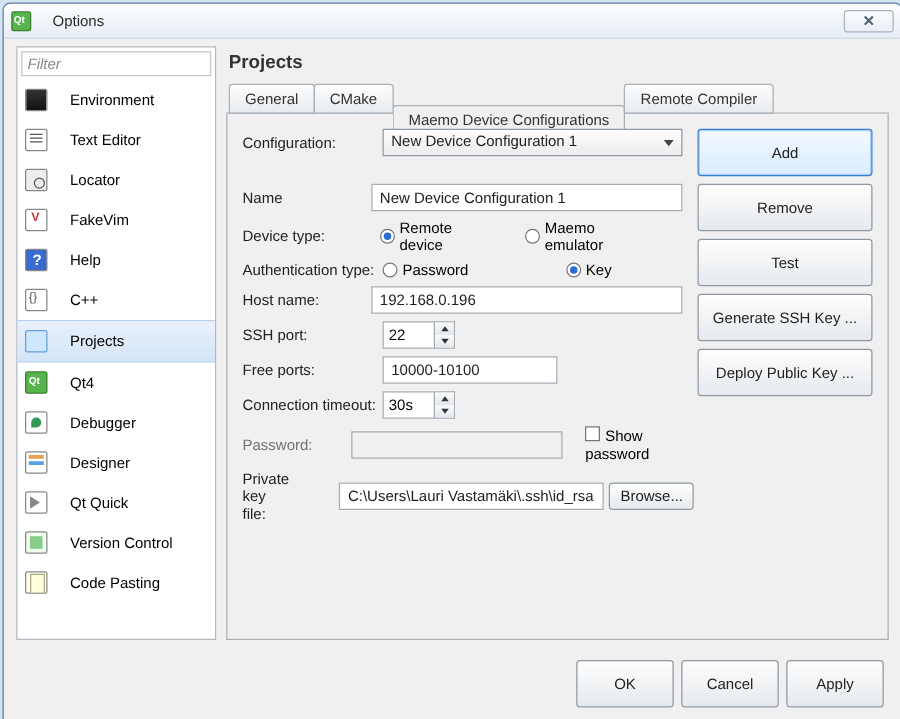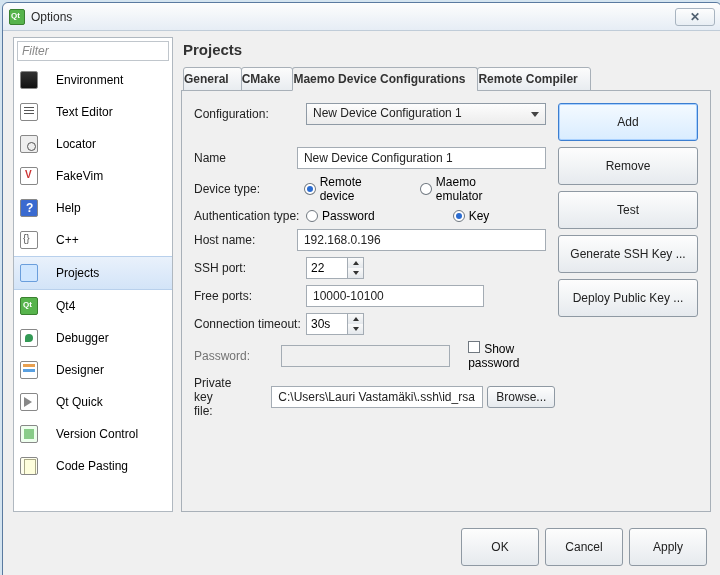--- a/index.html
+++ b/index.html
@@ -1,21 +1,21 @@
 <!DOCTYPE html>
 <html><head>
 <meta charset="utf-8">
 <style>
 * { box-sizing: border-box; font-family: "Segoe UI", Tahoma, sans-serif; font-size: 12px; }
 body { margin: 0; background: #d4e4f0; padding: 2px; }
 .window { width: 720px; height: 575px; background: #f0f0f0; border: 1px solid #5a7aa0; border-radius: 6px 6px 0 0; position: relative; display: flex; flex-direction: column; }
 .titlebar { height: 28px; background: linear-gradient(#fdfdfd,#e6edf5); border-bottom: 1px solid #c0ccd8; display: flex; align-items: center; padding: 0 6px; border-radius: 6px 6px 0 0; }
 .titlebar .icon { width: 16px; height: 16px; background: #57b44c; border: 1px solid #3a8030; margin-right: 6px; border-radius: 2px; position: relative; }
 .titlebar .icon::after { content:"Qt"; color:#fff; font-size:8px; font-weight:bold; position:absolute; left:1px; top:1px; }
-.titlebar .title { flex: 1; color: #2a2a2a; }
+.titlebar .title { flex: 1; color: #2a2a2a; margin-left: 11px; }
 .titlebar .close { width: 40px; height: 18px; border: 1px solid #a8b4c0; border-radius: 3px; background: linear-gradient(#fdfdfd,#e8eef4); display:flex; align-items:center; justify-content:center; color:#506070; font-weight:bold; }
 .body { flex:1; display:flex; padding: 6px 10px 8px 10px; gap: 8px; min-height:0; }
 .sidebar { width: 160px; display:flex; flex-direction:column; border:1px solid #b0b8c0; background:#fff; }
 .filter { height: 20px; margin: 3px; border: 1px solid #c0c6cc; background:#fff; padding: 2px 4px; color:#888; font-style: italic; }
 .catlist { flex:1; overflow:hidden; }
 .catitem { display:flex; align-items:center; gap:18px; padding: 7px 6px; cursor:default; }
 .catitem.selected { background: linear-gradient(#e9f1fb,#d3e4f8); border-top:1px solid #b8d0ec; border-bottom:1px solid #b8d0ec; }
 .caticon { width:18px; height:18px; display:inline-block; border:1px solid #888; border-radius:2px; background:#fff; position:relative; overflow:hidden; }
 .ci-env { background:linear-gradient(#333,#111); }
 .ci-text { background:#fff; }
@@ -27,22 +27,22 @@
 .ci-proj {background:#cfe6ff;border-color:#6a9edc;}
 .ci-qt4 {background:#57b44c;border-color:#3a8030;} .ci-qt4::after{content:"Qt";color:#fff;font-size:8px;font-weight:bold;position:absolute;left:2px;top:2px;}
 .ci-dbg {background:#fff;} .ci-dbg::after{content:"";position:absolute;left:4px;top:4px;width:8px;height:8px;background:#395;border-radius:50% 50% 50% 0;}
 .ci-des {background:#fff;} .ci-des::after{content:"";position:absolute;left:2px;top:2px;width:12px;height:3px;background:#e8a050;box-shadow:0 5px #5aa0e0;}
 .ci-quick {background:#fff;} .ci-quick::after{content:"";position:absolute;left:3px;top:3px;border-left:8px solid #888;border-top:5px solid transparent;border-bottom:5px solid transparent;}
 .ci-vcs {background:#efe;} .ci-vcs::after{content:"";position:absolute;left:3px;top:3px;width:10px;height:10px;background:#8c8;}
 .ci-paste {background:#ffe;} .ci-paste::after{content:"";position:absolute;left:3px;top:1px;width:10px;height:14px;border:1px solid #aa8;background:#ffd;}
 .main { flex:1; display:flex; flex-direction:column; min-width:0; }
 .mainhdr { font-size: 15px; font-weight: bold; color:#333; padding: 4px 2px 8px 2px; }
 .tabrow { display:flex; border-bottom: 1px solid #a8b0b8; padding-left:2px; }
-.tab { padding: 4px 12px 3px 0; border:1px solid #a8b0b8; background:linear-gradient(#fcfcfc,#e8ecf0); margin-right:-1px; border-radius:3px 3px 0 0; position:relative; top:1px; color:#333;font-weight:bold; }
-.tab.active { background:#f0f0f0; border-bottom:1px solid #f0f0f0; padding-bottom:4px; top:1px; }
+.tab { padding: 4px 12px 3px 12px; border:1px solid #a8b0b8; background:linear-gradient(#fcfcfc,#e8ecf0); margin-right:-1px; border-radius:3px 3px 0 0; position:relative; top:1px; color:#333; }
+.tab.active { background:#f0f0f0; border-bottom:1px solid #f0f0f0; padding-bottom:4px; top:18px; }
 .tabbody { flex:1; border:1px solid #a8b0b8; border-top:none; padding:12px 12px; display:flex; gap:12px; background:#f0f0f0; }
 .form { flex:1; min-width:0;}
 .row { display:flex; align-items:center; margin-bottom:6px; }
 .row .lbl { width:112px; color:#222; }
 .row .lbl.disabled { color:#737373; }
 .combo { flex:1; height:22px; border:1px solid #8f9aa5; background:linear-gradient(#fdfdfd,#ececec); padding:2px 20px 2px 6px; position:relative; color:#222;}
 .combo::after{content:"";position:absolute;right:6px;top:8px;border-left:4px solid transparent;border-right:4px solid transparent;border-top:5px solid #444;}
 input[type=text].txt { height:22px; border:1px solid #a4acb4; background:#fff; padding:2px 6px; color:#222; width:270px;}
 input[type=text].txt.disabled { background:#f0f0f0; color:#999;}
 .radio { display:inline-flex; align-items:center; margin-right:22px; gap:4px;}
@@ -194,21 +194,21 @@
               <input type="text" value="22" style="">
               <span class="spinbtns">
                   <div class="up"></div>
                   <div class="dn"></div>
                 </span>
             </span>
           </div>
 
           <div class="row">
             <span class="lbl">Free ports:</span>
-            <input type="text" class="txt" style="width: 178px;" value="10000-10100">
+            <input type="text" class="txt" style="width: 140px;" value="10000-10100">
           </div>
 
           <div class="row">
             <span class="lbl">Connection timeout:</span>
             <span class="spin">
               <input type="text" value="30s" style="">
               <span class="spinbtns">
                   <div class="up"></div>
                   <div class="dn"></div>
                 </span>

